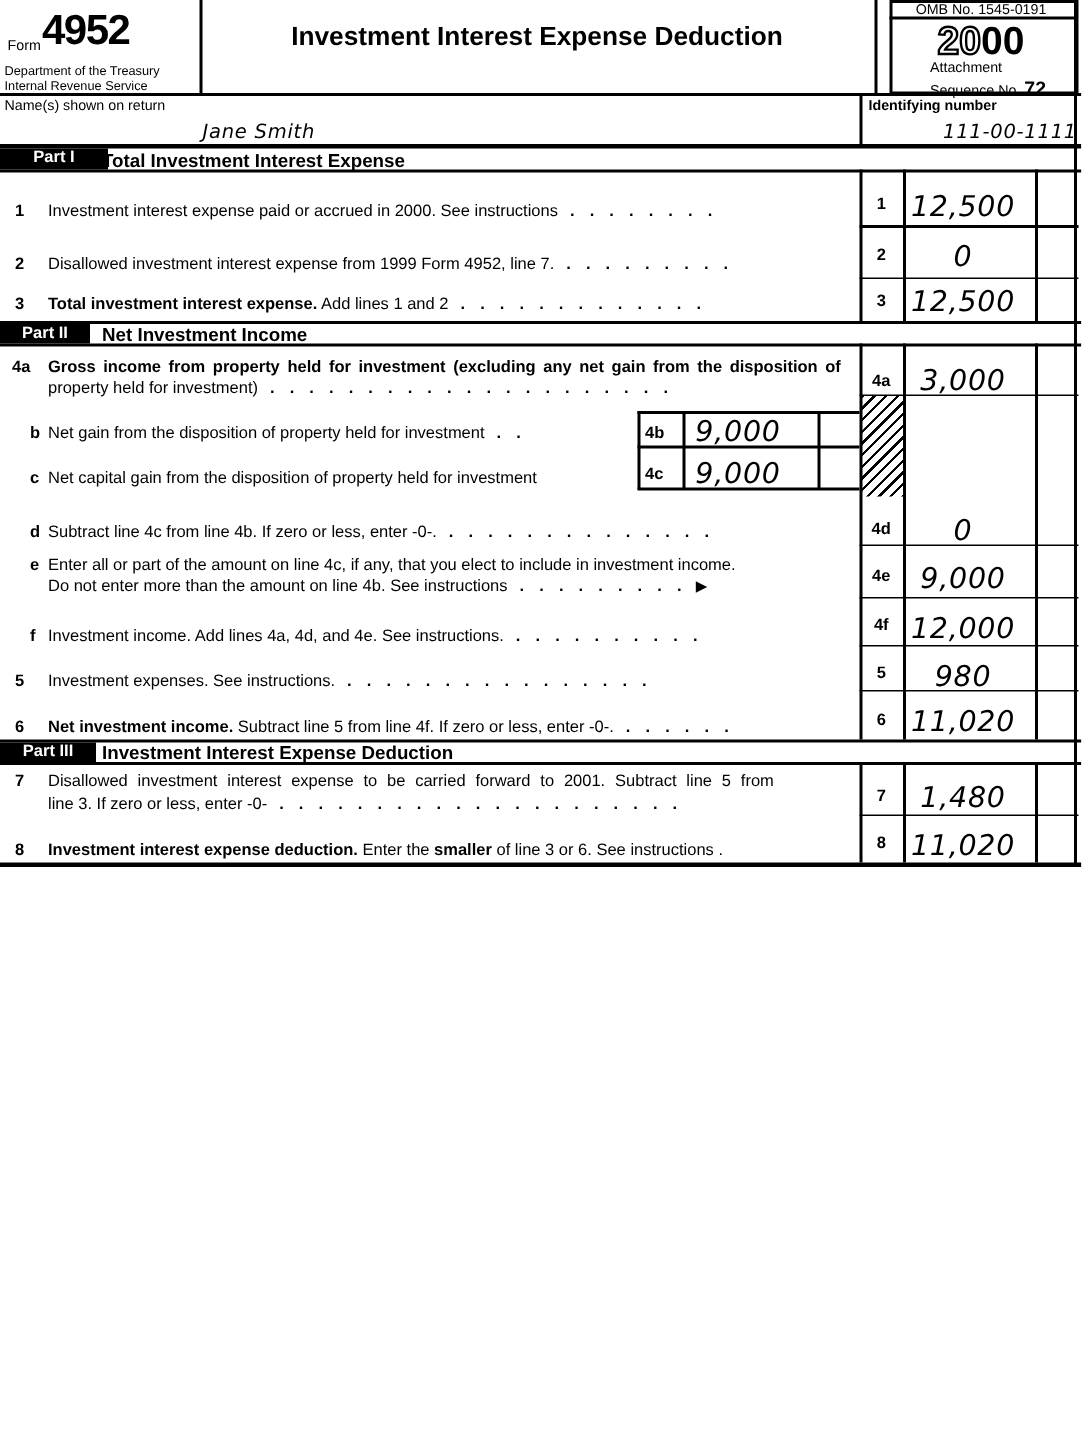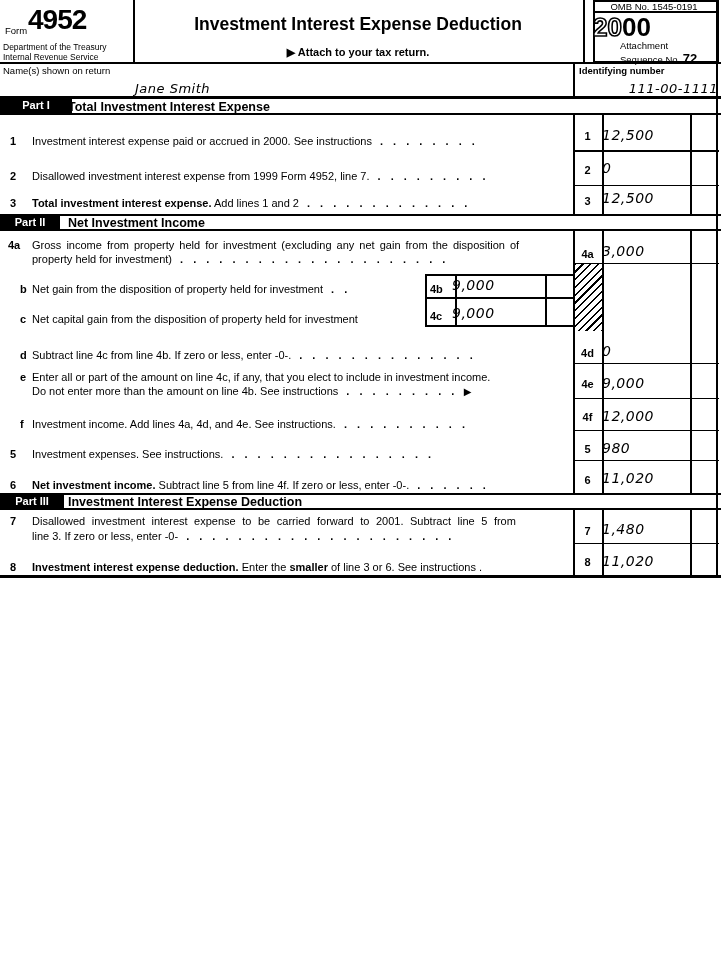--- a/index.html
+++ b/index.html
@@ -5,55 +5,54 @@
   html,body { margin:0; padding:0; background:#fff; }
   .page { position:relative; width:721px; height:963px; background:#fff;
           font-family:"Liberation Sans", sans-serif; color:#000; overflow:hidden; }
   .abs { position:absolute; }
   .hl  { position:absolute; background:#000; height:2px; }
   .vl  { position:absolute; background:#000; width:2px; }
   .t   { position:absolute; font-size:11px; line-height:12px; white-space:nowrap; }
   .sm  { font-size:9.5px; line-height:10px; }
   .b   { font-weight:bold; }
   .num { position:absolute; font-size:11px; font-weight:bold; width:29px; text-align:center; }
-  .amt { position:absolute; font-size:14px; width:80px; text-align:left;
+  .amt { position:absolute; font-size:19px; width:80px; text-align:center;
          font-family:"DejaVu Sans", sans-serif; font-style:italic; letter-spacing:0.5px; }
   .hand{ position:absolute; font-size:13px; font-family:"DejaVu Sans", sans-serif;
          font-style:italic; letter-spacing:0.5px; white-space:nowrap; }
   .dots{ font-weight:bold; letter-spacing:3.5px; margin-left:8px; }
   .arrow{ font-size:10px; margin-left:6px; }
   .bar { position:absolute; background:#000; color:#fff; font-weight:bold; font-size:11px;
          text-align:center; height:13.5px; line-height:13.5px; }
   .bartitle { position:absolute; font-size:12.5px; font-weight:bold; white-space:nowrap; }
   .hatch { position:absolute; background:repeating-linear-gradient(135deg,#000 0 1.6px,#fff 1.6px 5.5px); }
-  .just1 { word-spacing:2px; }
+  .just1 { word-spacing:2px;font-weight:bold; }
   .just2 { word-spacing:3.5px; }
   .omb-box { position:absolute; border:2px solid #000; }
   .yr-outline { color:#fff; -webkit-text-stroke:1.6px #000; }
 </style>
 </head>
 <body>
 
 <div class="page">
 
   <div class="vl" style="left:133px;top:0;height:63px"></div>
   <div class="vl" style="left:583px;top:0;height:63px"></div>
   <div class="omb-box" style="left:593px;top:0;width:122px;height:59px"></div>
   <div class="hl" style="left:593px;top:11px;width:124px;height:1.5px"></div>
 
   <div class="t sm" style="left:5px;top:26px">Form</div>
   <div class="t b" style="left:28px;top:6px;font-size:28px;line-height:28px;letter-spacing:-1px">4952</div>
   <div class="t" style="left:3px;top:41px;font-size:8.5px">Department of the Treasury</div>
   <div class="t" style="left:3px;top:51px;font-size:8.5px">Internal Revenue Service</div>
 
   <div class="t b" style="left:133px;top:15px;width:450px;text-align:center;font-size:17.5px;line-height:18px;white-space:nowrap">Investment Interest Expense Deduction</div>
-  <div class="t b" style="left:133px;top:46px;width:450px;text-align:center;font-size:11px">▶ Attach to your tax return.</div>
 
   <div class="t sm" style="left:593px;top:1.5px;width:122px;text-align:center">OMB No. 1545-0191</div>
-  <div class="abs" style="left:593px;top:14px;width:122px;text-align:left;font-size:26px;line-height:26px;font-weight:bold"><span class="yr-outline">20</span><span>00</span></div>
+  <div class="abs" style="left:593px;top:14px;width:122px;text-align:center;font-size:26px;line-height:26px;font-weight:bold"><span class="yr-outline">20</span><span>00</span></div>
   <div class="t sm" style="left:620px;top:41px">Attachment</div>
   <div class="abs" style="left:620px;top:51px;font-size:9.5px"><span>Sequence No.</span> <span class="b" style="font-size:13px">72</span></div>
 
   <div class="hl" style="left:0;top:62px;width:721px"></div>
 
   <div class="t sm" style="left:3px;top:66px">Name(s) shown on return</div>
   <div class="hand" style="left:135px;top:81px">Jane Smith</div>
   <div class="t sm b" style="left:579px;top:66px">Identifying number</div>
   <div class="hand" style="left:573px;top:81px;width:145px;text-align:right">111-00-1111</div>
   <div class="hl" style="left:0;top:96px;width:721px;height:2.5px"></div>

